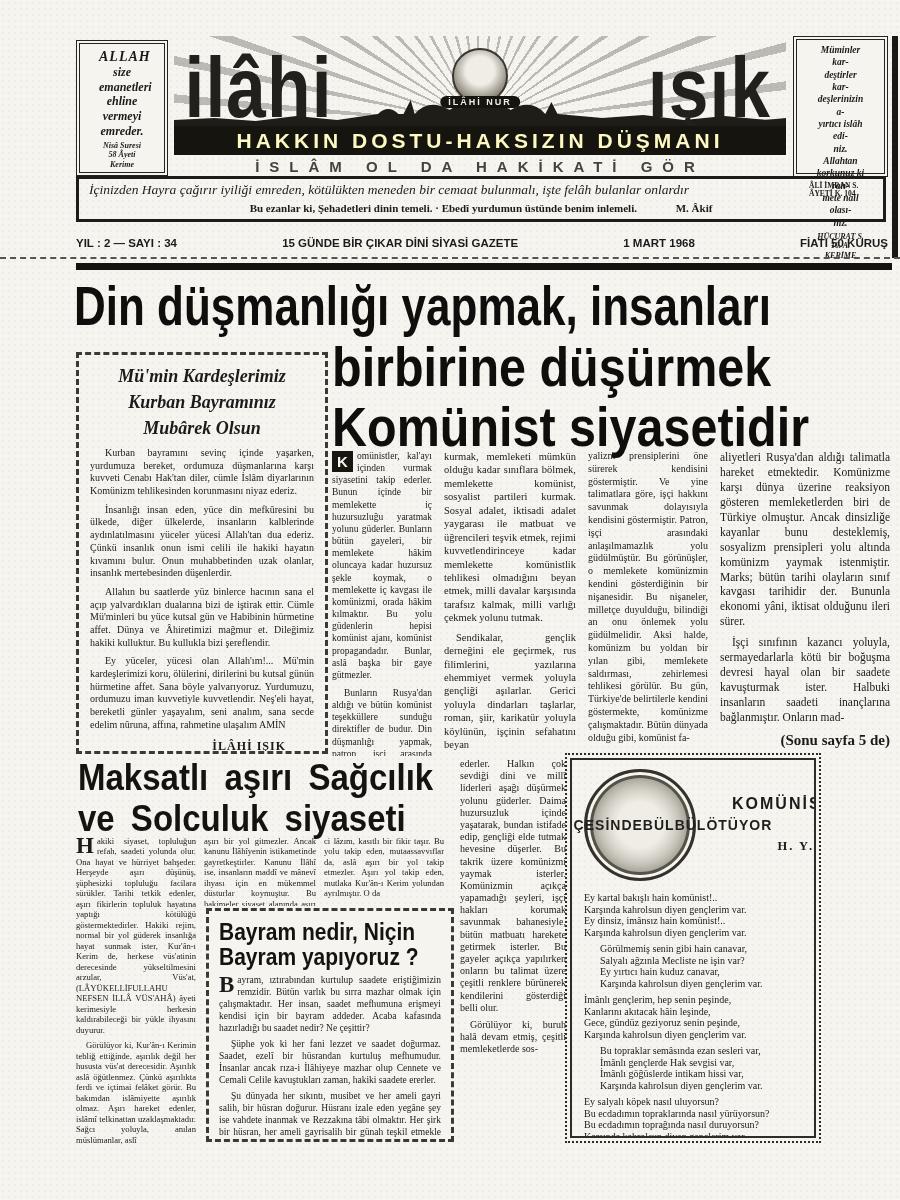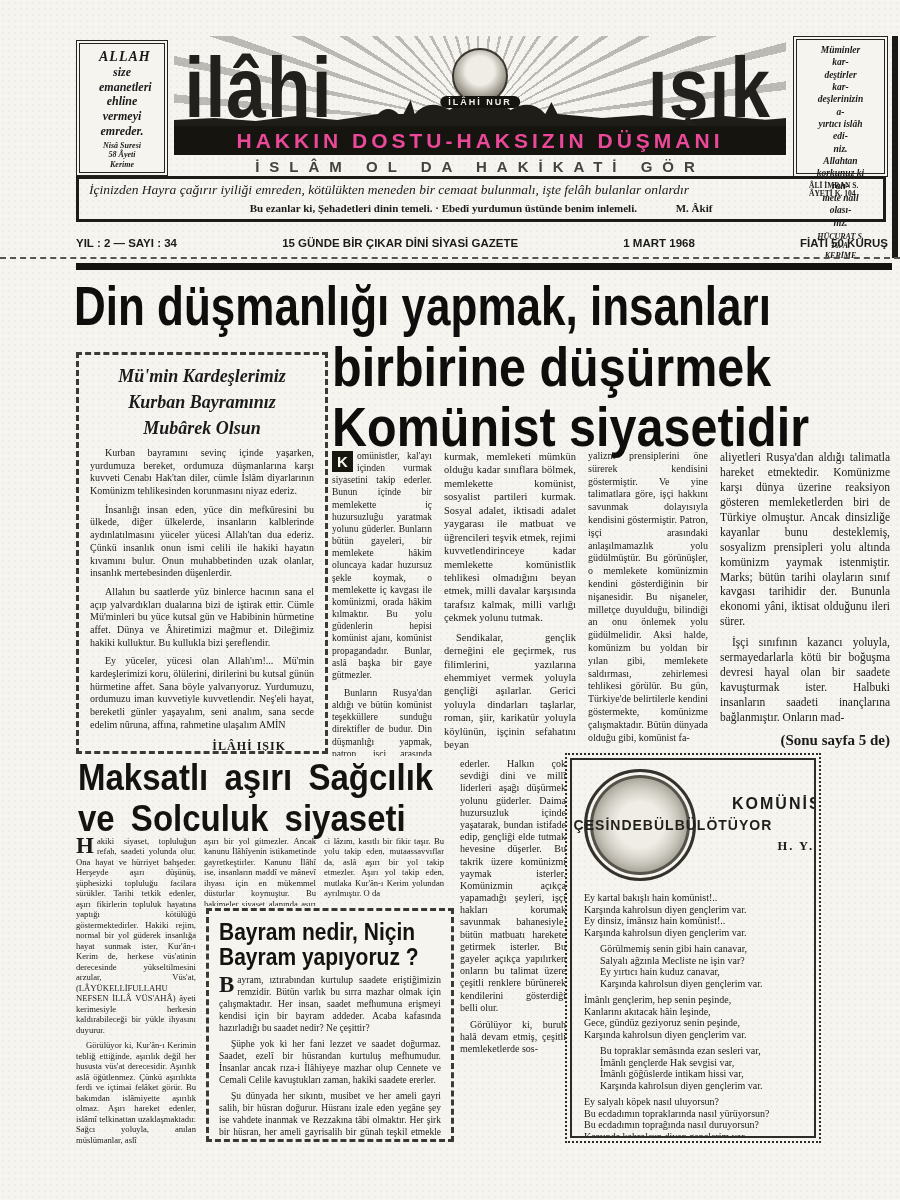--- a/index.html
+++ b/index.html
@@ -23,21 +23,21 @@
   .logo-word{position:absolute;bottom:-4px;font-family:"Liberation Sans",sans-serif;font-weight:bold;
              font-size:70px;line-height:70px;letter-spacing:1px;color:#21201c;transform:scale(1.02,1.22);transform-origin:bottom;}
   .wl{left:12px;}
   .wr{right:16px;}
   .logo-sun{position:absolute;left:50%;top:12px;transform:translateX(-50%);width:56px;height:56px;border-radius:50%;
             background:radial-gradient(circle at 50% 40%,#efede6 0 35%,#8f8a7e 70%,#47443d 100%);border:2px solid #3a372f;}
   .logo-badge{position:absolute;left:50%;top:60px;transform:translateX(-50%);background:#15140f;color:#f0eee7;
               font-family:"Liberation Sans",sans-serif;font-weight:bold;font-size:9px;letter-spacing:2px;
               padding:1px 8px;border-radius:9px;white-space:nowrap;}
   .logo-skyline{position:absolute;left:0;bottom:0;width:100%;height:30px;}
-  .logo-band{height:29px;background:#15140f;color:#ec4899;display:flex;align-items:center;justify-content:center;
+  .logo-band{height:29px;background:#15140f;color:#fef9c3;display:flex;align-items:center;justify-content:center;
              font-family:"Liberation Sans",sans-serif;font-weight:bold;font-size:21px;letter-spacing:4px;white-space:nowrap;}
   .logo-slogan{height:22px;display:flex;align-items:center;justify-content:center;color:#45433d;
                font-family:"Liberation Sans",sans-serif;font-weight:bold;font-size:15px;letter-spacing:10px;white-space:nowrap;}
 
   
   .motto-box{position:absolute;left:76px;top:176px;width:810px;height:46px;border:3px solid #1d1c18;padding:3px 10px 2px;}
   .motto-l1{font-style:italic;font-size:13.5px;white-space:nowrap;display:flex;align-items:center;}
   .motto-l1-text{flex:1;}
   .motto-ref{font-size:7.5px;font-weight:bold;font-style:normal;width:64px;line-height:1.1;text-align:left;white-space:normal;}
   .motto-l2{font-size:11px;font-weight:bold;text-align:center;margin-top:3px;}

